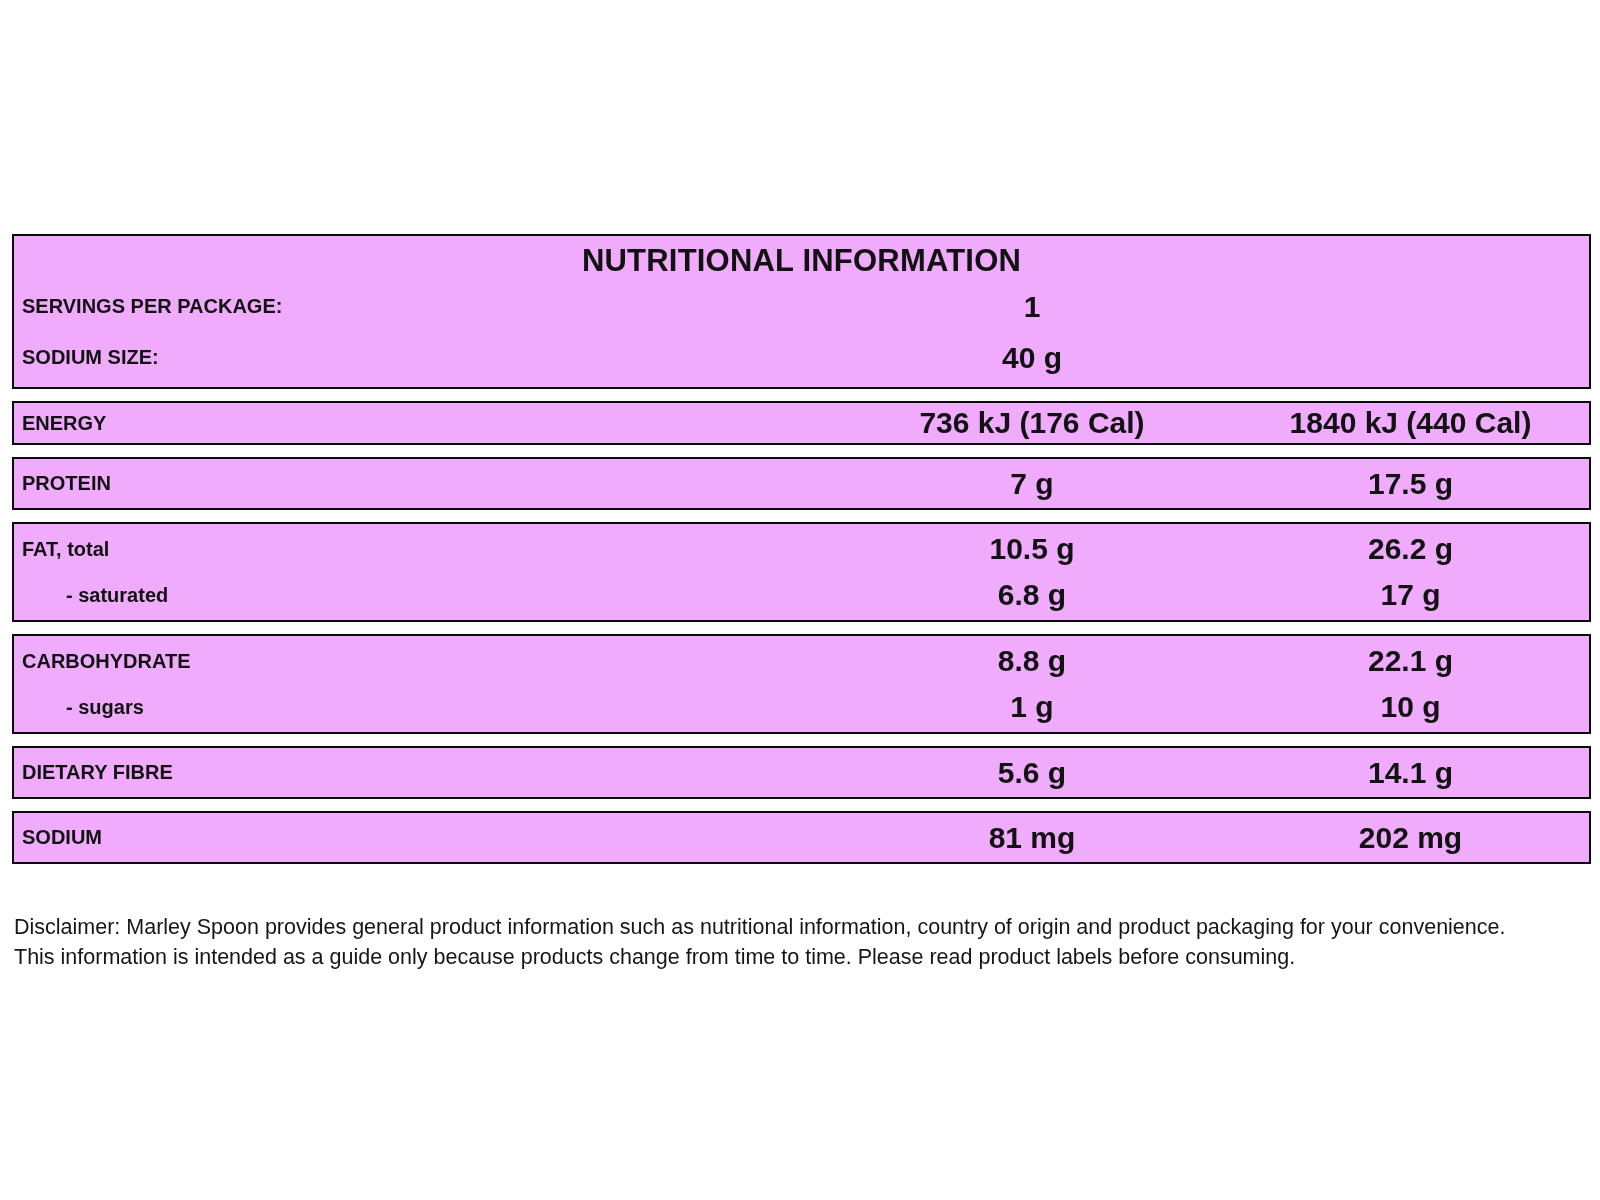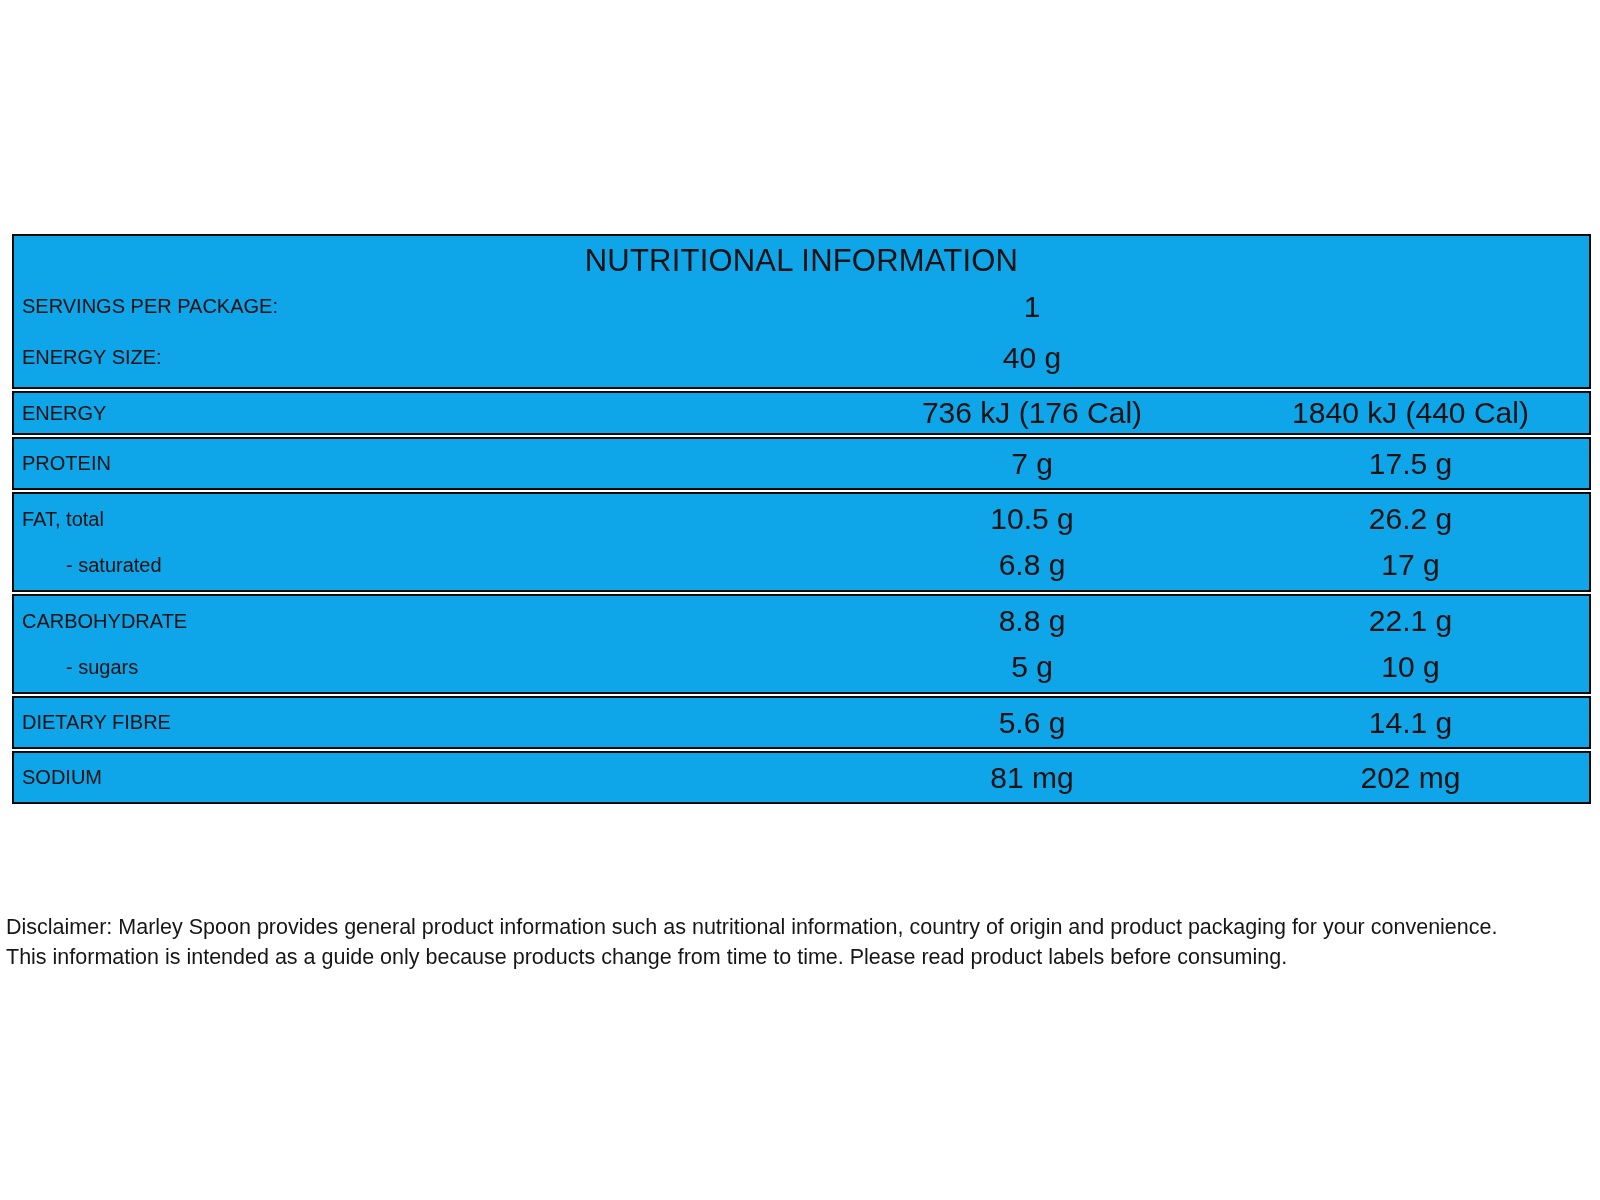--- a/index.html
+++ b/index.html
@@ -13,22 +13,23 @@
   }
 
   .ntable {
     position: absolute;
     left: 12px; top: 234px;
     width: 1579px;
   }
 
   .block {
     border: 2px solid #0a0a0a;
-    background: #0ea5e9;
-    margin-bottom: 2px;
+    background: #f0abfc;
+    margin-bottom: 12px;
+    font-weight: bold;
   }
 
   .grid3 {
     display: grid;
     grid-template-columns: 818px 400px 1fr;
     align-items: center;
   }
 
   
   .block-meta { height: 155px; display: flex; flex-direction: column; justify-content: space-around; padding: 4px 0; }
@@ -47,41 +48,41 @@
   .block-energy { height: 44px; }
   .block-double { height: 100px; display: flex; flex-direction: column; justify-content: space-around; padding: 2px 0; }
 
   .cell-label { font-size: 20px; padding-left: 8px; white-space: nowrap; }
   .cell-label.indent { padding-left: 52px; }
   .cell-val { font-size: 30px; text-align: center; white-space: nowrap; }
 
   
   .disclaimer {
     position: absolute;
-    left: 6px; top: 912px;
+    left: 14px; top: 912px;
     width: 1566px;
     font-size: 21.5px;
     line-height: 30px;
     color: #161616;
   }
 </style>
 </head>
 <body>
 
 <div class="ntable">
 
   <div class="block block-meta">
     <div class="title-row">NUTRITIONAL INFORMATION</div>
     <div class="grid3 meta-row">
       <div class="cell-label">SERVINGS PER PACKAGE:</div>
       <div class="cell-val">1</div>
       <div></div>
     </div>
     <div class="grid3 meta-row">
-      <div class="cell-label">ENERGY SIZE:</div>
+      <div class="cell-label">SODIUM SIZE:</div>
       <div class="cell-val">40 g</div>
       <div></div>
     </div>
   </div>
 
 
   <div class="block block-single block-energy">
     <div class="grid3 line">
       <div class="cell-label">ENERGY</div>
       <div class="cell-val">736 kJ (176 Cal)</div>
@@ -111,21 +112,21 @@
   </div>
 
   <div class="block block-double">
     <div class="grid3 line">
       <div class="cell-label">CARBOHYDRATE</div>
       <div class="cell-val">8.8 g</div>
       <div class="cell-val">22.1 g</div>
     </div>
     <div class="grid3 line">
       <div class="cell-label indent">- sugars</div>
-      <div class="cell-val">5 g</div>
+      <div class="cell-val">1 g</div>
       <div class="cell-val">10 g</div>
     </div>
   </div>
 
   <div class="block block-single">
     <div class="grid3 line">
       <div class="cell-label">DIETARY FIBRE</div>
       <div class="cell-val">5.6 g</div>
       <div class="cell-val">14.1 g</div>
     </div>

